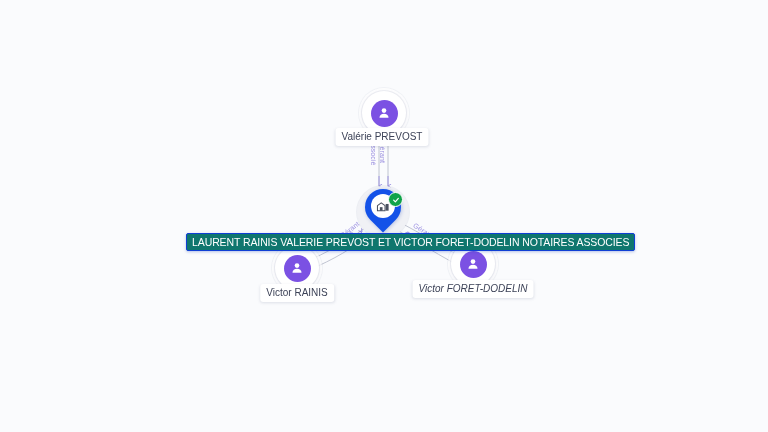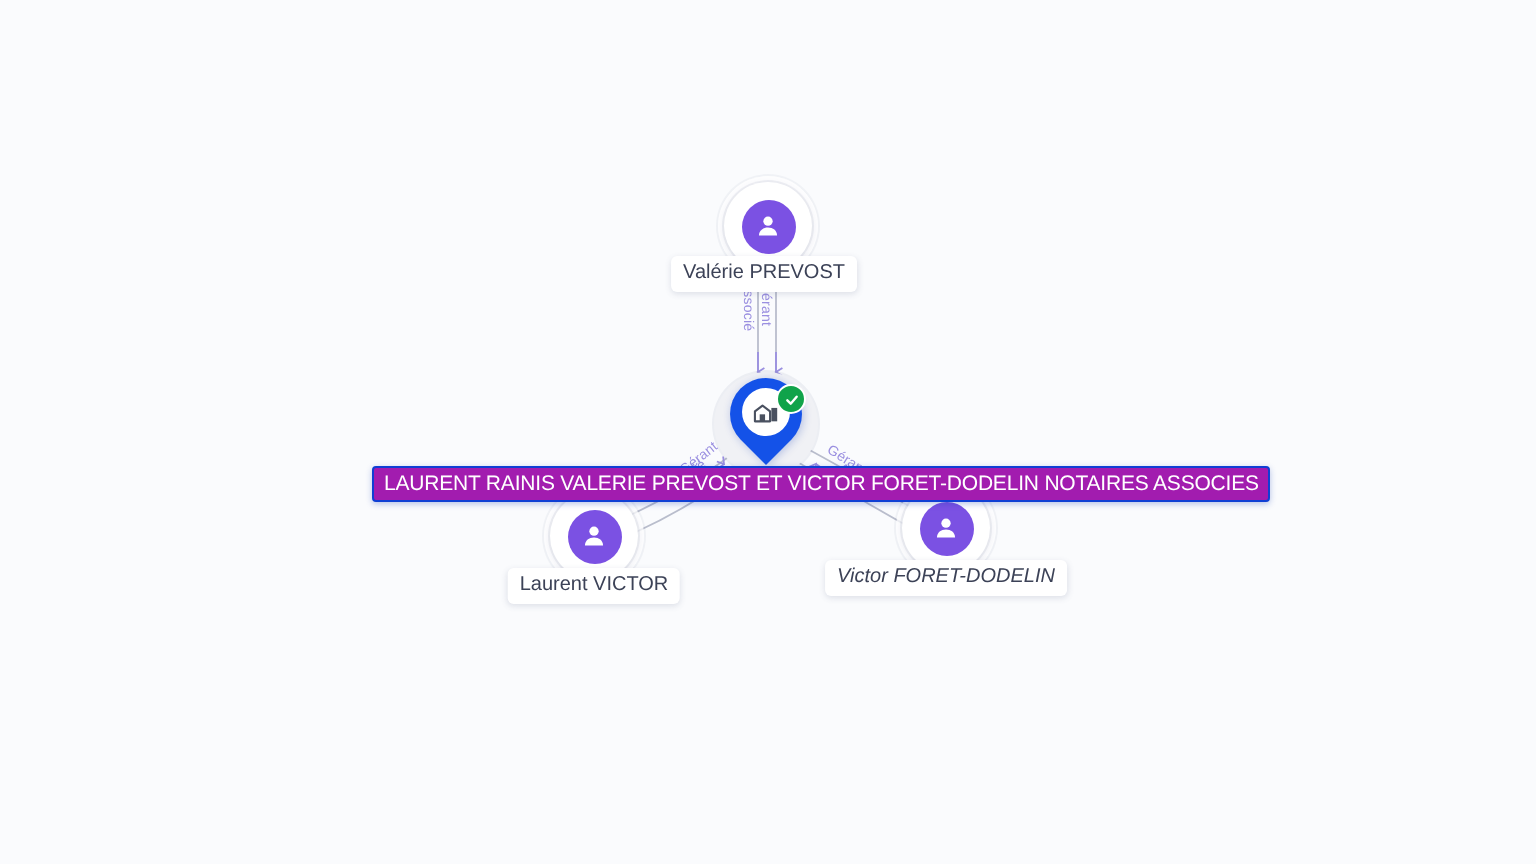--- a/index.html
+++ b/index.html
@@ -127,21 +127,21 @@
   }
   .verified-badge svg { display:block; }
 
   
   #company-banner {
     position: absolute;
     left: 186px;
     top: 233px;
     height: 16px;
     line-height: 16px;
-    background: #a21caf;
+    background: #0f766e;
     color: #ffffff;
     font-size: 10.5px;
     letter-spacing: -0.1px;
     white-space: nowrap;
     padding: 0 5px;
     border: 1px solid #0f3fd4;
     border-radius: 2px;
     box-shadow: 0 1px 3px rgba(20,60,180,0.30);
   }
 
@@ -214,21 +214,21 @@
   <div class="node" style="left:297px; top:268px;">
     <div class="halo halo-outer"></div>
     <div class="halo"></div>
     <div class="avatar">
       <svg width="16" height="16" viewBox="0 0 24 24" aria-hidden="true">
         <circle cx="12" cy="8.4" r="3.5" fill="#ffffff"></circle>
         <path d="M5.2,19.2 C5.2,15.3 8.3,13.1 12,13.1 C15.7,13.1 18.8,15.3 18.8,19.2 Z" fill="#ffffff"></path>
       </svg>
     </div>
   </div>
-  <div class="node-label" style="left:297px; top:284px;">Laurent VICTOR</div>
+  <div class="node-label" style="left:297px; top:284px;">Victor RAINIS</div>
 
   <div class="node" style="left:473px; top:264px;">
     <div class="halo halo-outer"></div>
     <div class="halo"></div>
     <div class="avatar">
       <svg width="16" height="16" viewBox="0 0 24 24" aria-hidden="true">
         <circle cx="12" cy="8.4" r="3.5" fill="#ffffff"></circle>
         <path d="M5.2,19.2 C5.2,15.3 8.3,13.1 12,13.1 C15.7,13.1 18.8,15.3 18.8,19.2 Z" fill="#ffffff"></path>
       </svg>
     </div>

